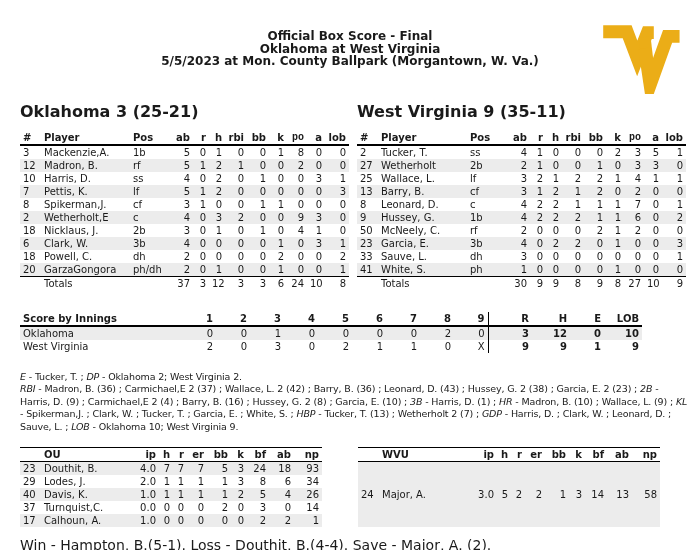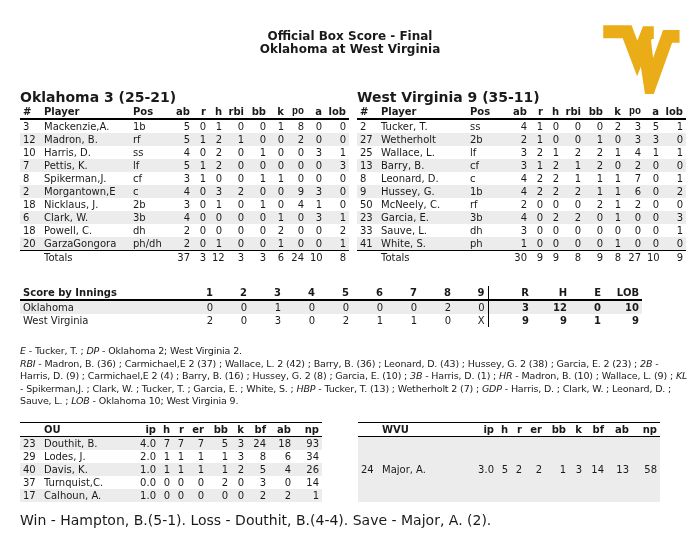--- a/index.html
+++ b/index.html
@@ -19,21 +19,21 @@
   
   table { border-collapse: collapse; table-layout: fixed; }
   th, td {
     font-size: 10px; line-height: 13px; height: 13px;
     padding: 0 3px; white-space: nowrap; overflow: hidden;
   }
   th { font-weight: bold; }
   
   .teams-row { display: flex; gap: 14px; margin-top: 34px; }
   .team-box { width: 323px; }
-  .team-title { font-size: 14px; font-weight: bold; }
+  .team-title { font-size: 16px; font-weight: bold; margin-bottom: 10px; }
   .bat-table { width: 323px; }
   .bat-table thead th { border-bottom: 2px solid #000; }
   .bat-table th, .bat-table td { text-align: right; }
   .bat-table th:nth-child(-n+3), .bat-table td:nth-child(-n+3) { text-align: left; }
   .bat-table th:nth-child(1) { width: 21px; }
   .bat-table th:nth-child(2) { width: 89px; }
   .bat-table th:nth-child(3) { width: 37px; }
   .bat-table th:nth-child(4) { width: 26px; }
   .bat-table th:nth-child(5) { width: 16px; }
   .bat-table th:nth-child(6) { width: 16px; }
@@ -82,20 +82,21 @@
   .pitch-table tbody tr:nth-child(odd) td { background: #ececec; }
   
   .decisions { margin-top: 12px; font-size: 14px; line-height: 12px; }
 </style>
 </head>
 <body>
 
 <div class="title-block">
   <div>Official Box Score - Final</div>
   <div>Oklahoma at West Virginia</div>
+  <div>5/5/2023 at Mon. County Ballpark (Morgantown, W. Va.)</div>
 </div>
 
 <div class="logo-wrap">
   <svg width="92" height="84" viewBox="0 0 100 88">
     <polyline points="10,22 36,22 47,51 58,23 65,23" fill="none" stroke-width="14" stroke-linejoin="miter" stroke-miterlimit="12" stroke="#EBAD17"></polyline>
     <polyline points="55,28 61,79 61,79" fill="none" stroke-width="13" stroke="#EBAD17"></polyline>
     <polyline points="55,40 61,80 80,27 93,27" fill="none" stroke-width="14" stroke-linejoin="miter" stroke-miterlimit="12" stroke="#EBAD17"></polyline>
     <circle cx="61" cy="86" r="1.6" fill="#EBAD17"></circle>
   </svg>
 </div>
@@ -187,21 +188,21 @@
             <td>0</td>
             <td>0</td>
             <td>1</td>
             <td>1</td>
             <td>0</td>
             <td>0</td>
             <td>0</td>
           </tr>
           <tr>
             <td>2</td>
-            <td>Morgantown,E</td>
+            <td>Wetherholt,E</td>
             <td>c</td>
             <td>4</td>
             <td>0</td>
             <td>3</td>
             <td>2</td>
             <td>0</td>
             <td>0</td>
             <td>9</td>
             <td>3</td>
             <td>0</td>

